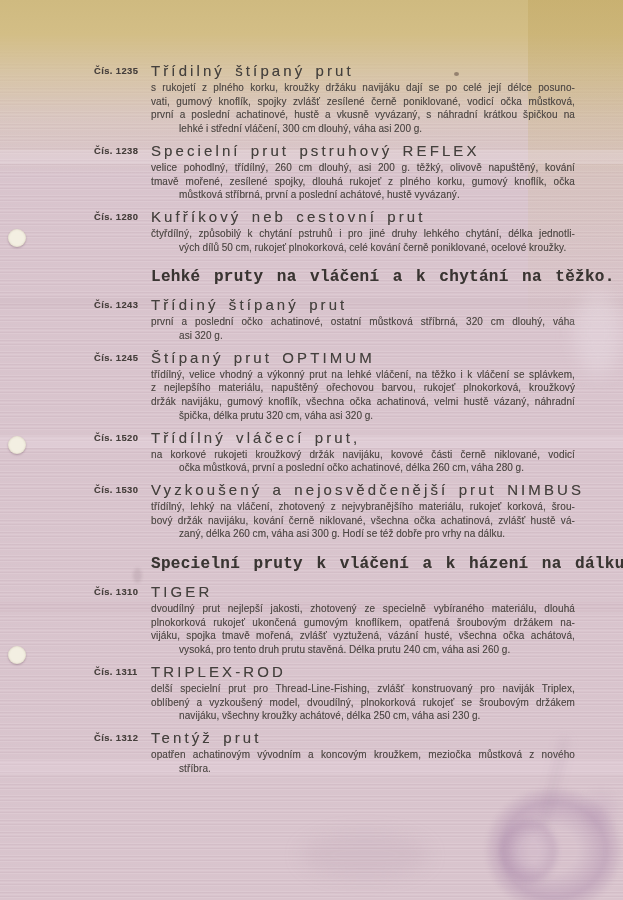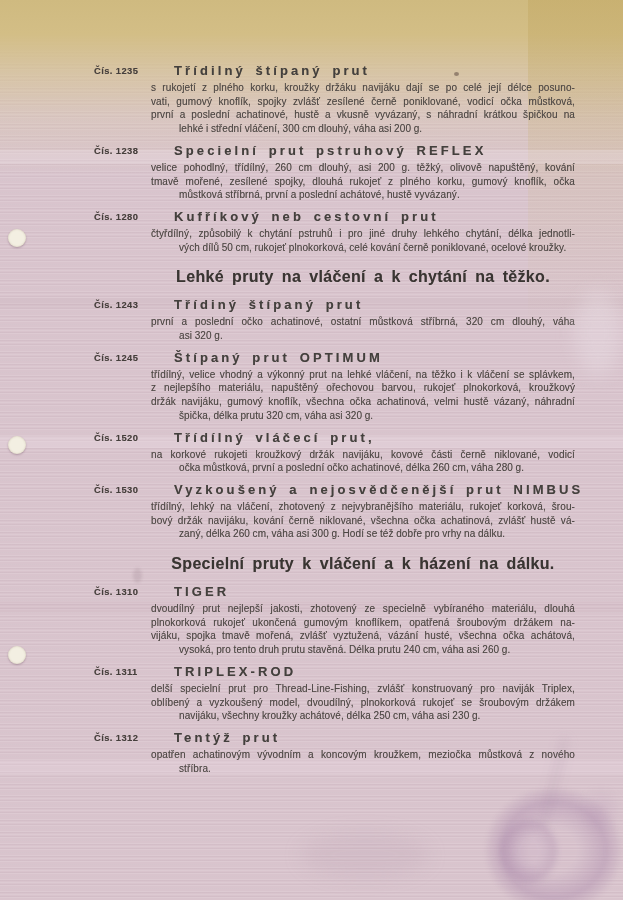--- a/index.html
+++ b/index.html
@@ -74,32 +74,32 @@
   }
   .entry{
     display:grid;grid-template-columns:57px 424px;
     margin-bottom:8px;
   }
   .num{
     font-size:9.4px;font-weight:700;color:#453f3c;letter-spacing:.4px;
     line-height:14px;white-space:nowrap;
   }
   .title{
-    font-size:13px;font-weight:700;color:#43403d;
+    font-size:15px;font-weight:400;color:#43403d;
     letter-spacing:3.1px;word-spacing:3px;line-height:14px;margin-bottom:3px;
     white-space:nowrap;
-    margin-left:23px;
   }
   .body{font-size:10px;line-height:13.7px;letter-spacing:.1px;word-spacing:-.3px;}
   .line{text-align:justify;text-align-last:justify;}
   .line.last{text-align-last:left;padding-left:28px;}
   .sec{
     margin:14px 0 12px 57px;width:424px;text-align:center;
     font-size:16px;font-weight:700;color:#393532;letter-spacing:.3px;word-spacing:3.5px;
     white-space:nowrap;
+    font-family:Liberation Mono, monospace;
   }
   .content, .sec, .body, .title, .num{text-shadow:0 0 .4px rgba(90,78,72,.45);}
 </style>
 </head>
 <body>
 
 <div class="paper"></div>
 <div class="band-top"></div>
 <div class="tint-right"></div>
 <div class="band b1"></div>

